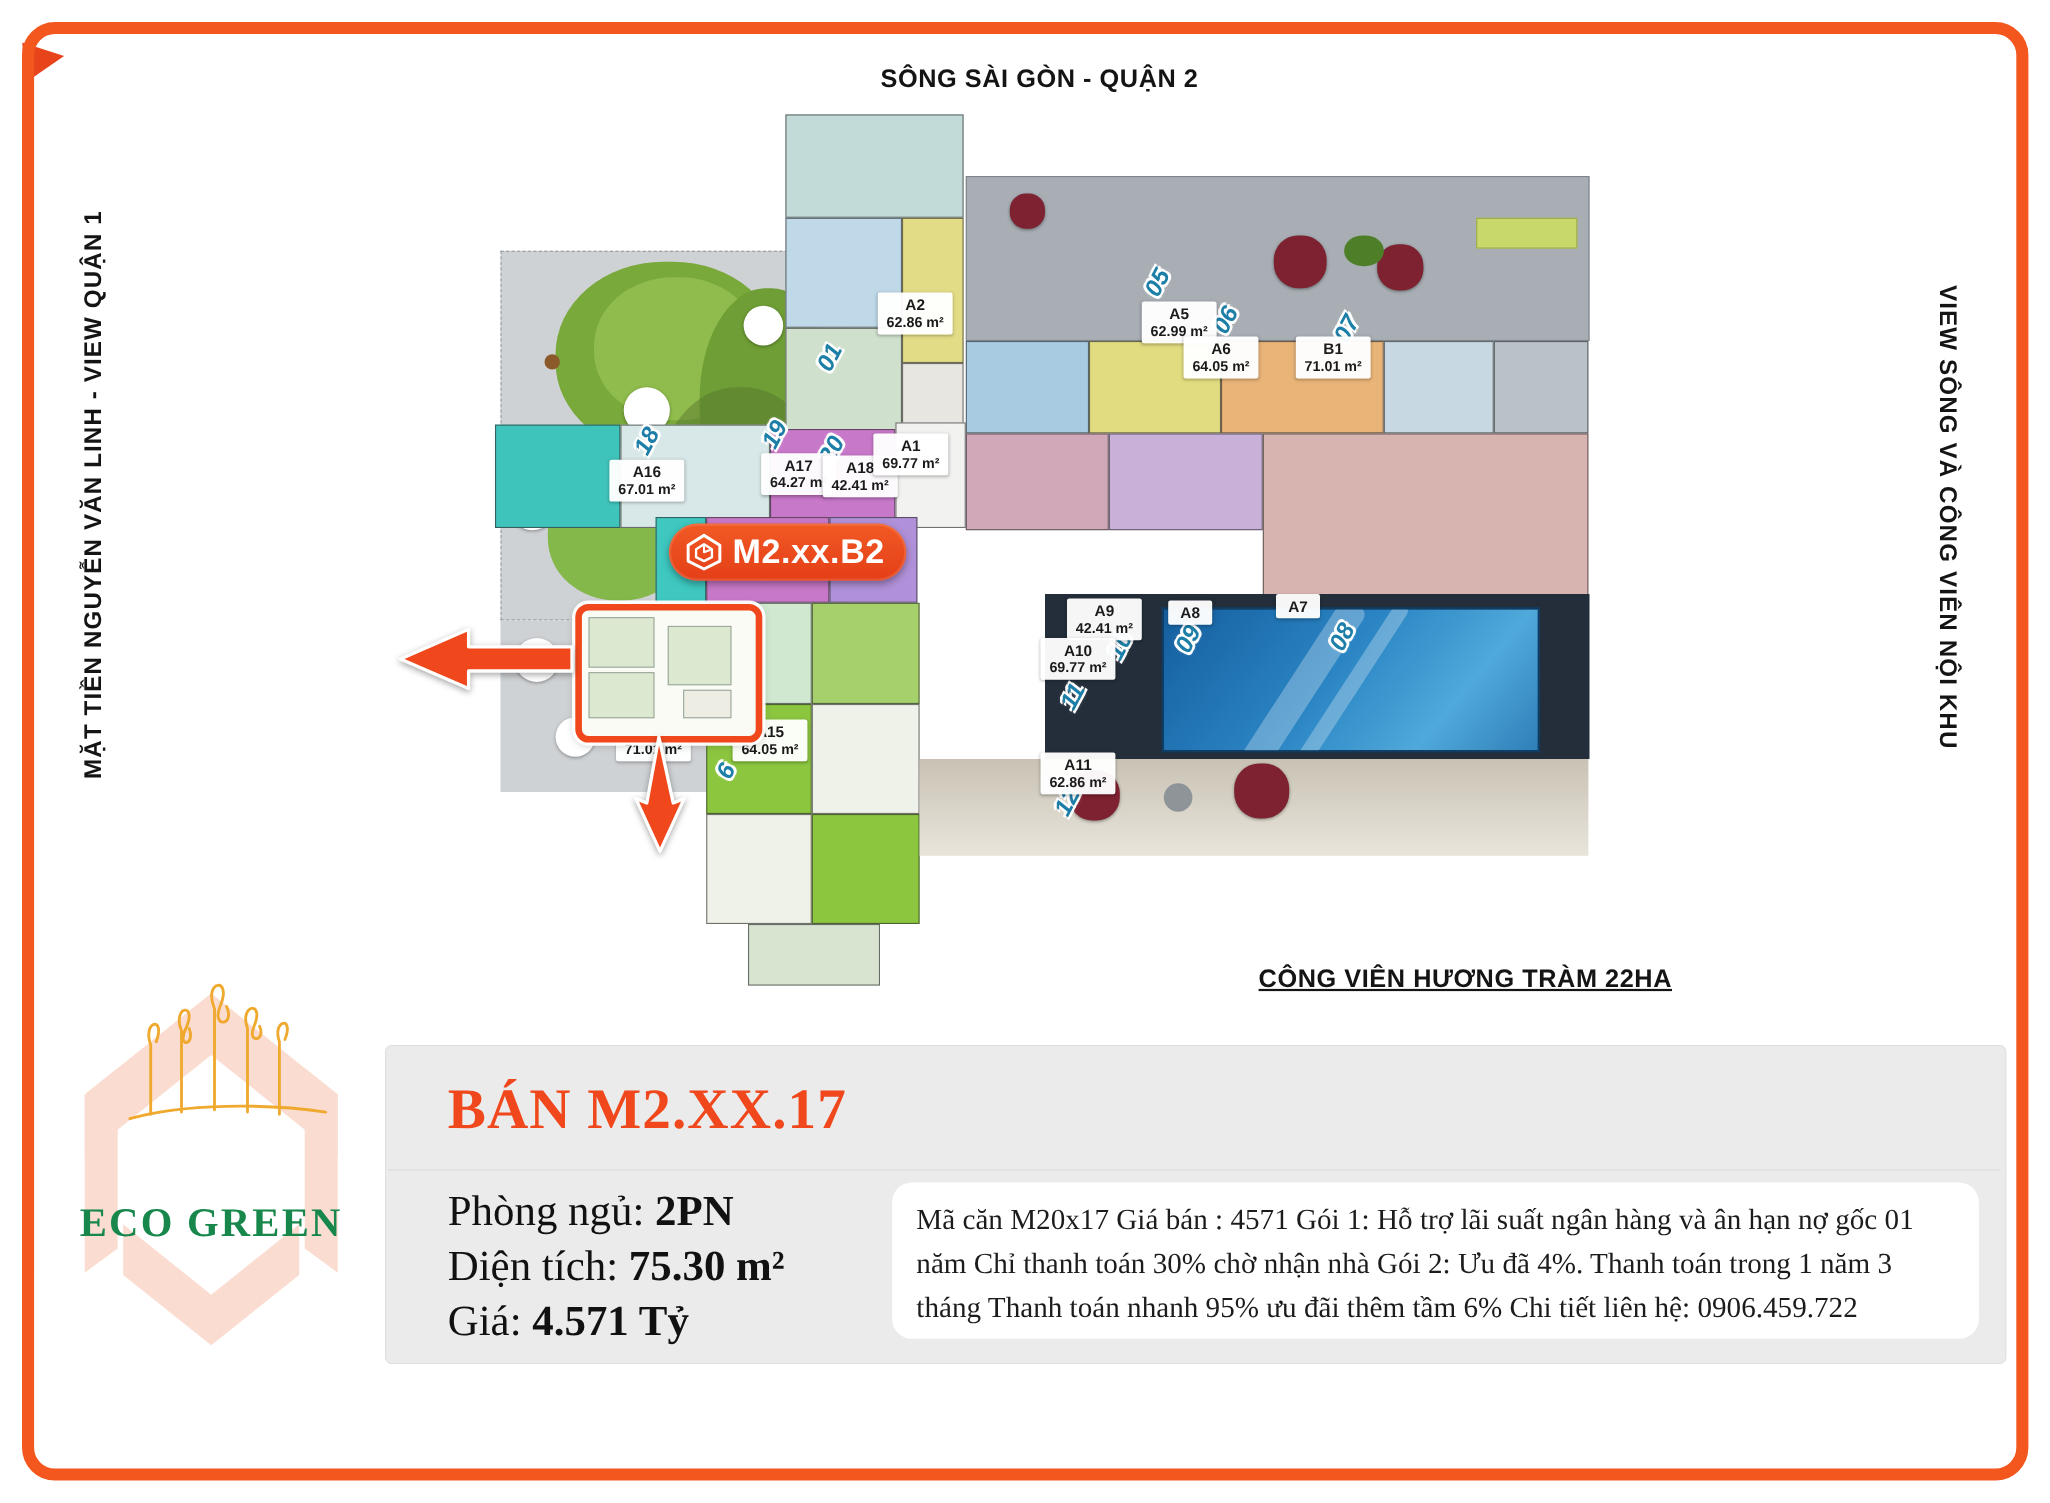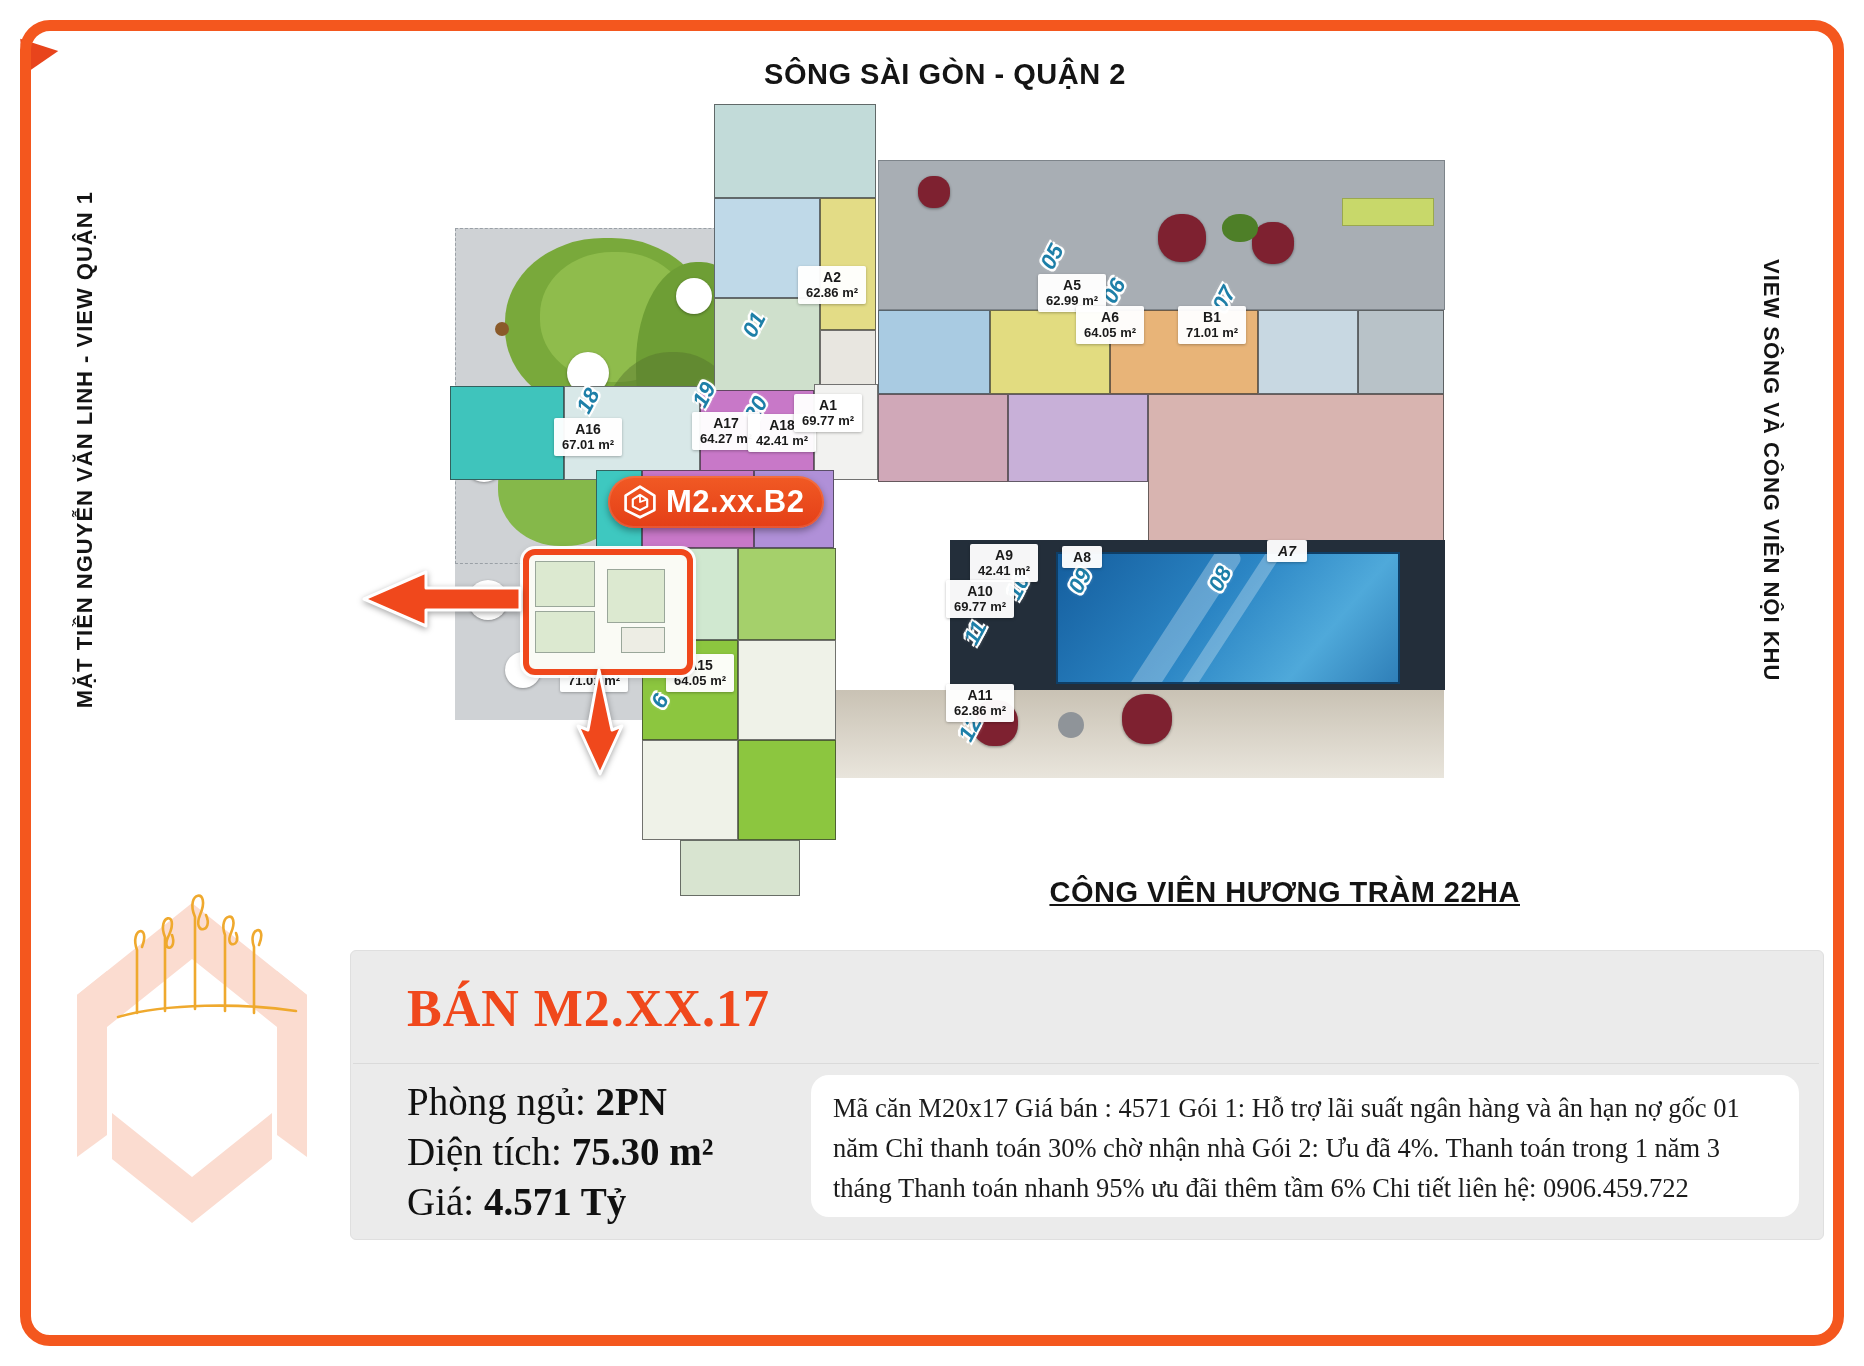--- a/index.html
+++ b/index.html
@@ -2,21 +2,21 @@
 <html><head>
 <meta charset="utf-8">
 <style>
   html,body{margin:0;padding:0;background:#fff;}
   .page{position:relative;width:1864px;height:1366px;background:#fff;overflow:hidden;
         font-family:"Liberation Sans",sans-serif;}
   .frame{position:absolute;left:20px;top:20px;right:20px;bottom:20px;
          border:11px solid #F4571E;border-radius:30px;pointer-events:none;z-index:40;}
 
   
-  .cap{position:absolute;font-weight:700;color:#141414;font-size:29px;letter-spacing:.5px;z-index:10;}
+  .cap{position:absolute;font-weight:700;color:#141414;font-size:23px;letter-spacing:.5px;z-index:10;}
   .cap-top{left:440px;top:58px;width:1010px;text-align:center;}
   .cap-bottom{left:640px;top:876px;width:880px;text-align:right;text-decoration:underline;}
   .vwrap{position:absolute;top:100px;height:700px;width:46px;display:flex;
          align-items:center;justify-content:center;z-index:10;}
   .vwrap.l{left:62px;}
   .vwrap.r{left:1748px;top:120px;}
   .vtext{writing-mode:vertical-rl;font-weight:700;color:#141414;font-size:22px;white-space:nowrap;letter-spacing:1px;}
   .vtext.up{transform:rotate(180deg);}
 
   
@@ -217,21 +217,21 @@
       <div class="pid">A9</div>
       <div class="parea">42.41 m²</div>
     </div>
     <div class="pill" style="left:946px;top:580px;">
       <div class="pid">A10</div>
       <div class="parea">69.77 m²</div>
     </div>
     <div class="pill sm" style="left:1062px;top:546px;">
       <div class="pid">A8</div>
     </div>
-    <div class="pill sm" style="left:1267px;top:540px;font-style:italic;">
+    <div class="pill sm" style="left:1160px;top:540px;">
       <div class="pid">A7</div>
     </div>
     <div class="pill" style="left:946px;top:684px;">
       <div class="pid">A11</div>
       <div class="parea">62.86 m²</div>
     </div>
     <div class="pill" style="left:560px;top:654px;">
       <div class="pid">B2</div>
       <div class="parea">71.01 m²</div>
     </div>
@@ -295,14 +295,15 @@
       </g>
       <g fill="none" stroke="#EFA92E" stroke-width="2.6" stroke-linecap="round">
         <path d="M66,222 C115,208 190,208 244,216"></path>
         <path d="M85,218 L85,155 C77,133 99,128 90,152"></path>
         <path d="M113,216 L113,142 C104,120 128,115 117,140 C108,158 126,156 120,140"></path>
         <path d="M143,214 L143,122 C132,96 160,92 148,120 C140,140 162,138 154,120"></path>
         <path d="M173,216 L173,140 C165,118 189,114 179,138 C172,154 190,152 184,138"></path>
         <path d="M202,218 L202,152 C195,132 216,128 207,150"></path>
       </g>
     </svg>
+    <div class="logo-line1">ECO GREEN</div>
   </div>
 </div>
 
 </body></html>

